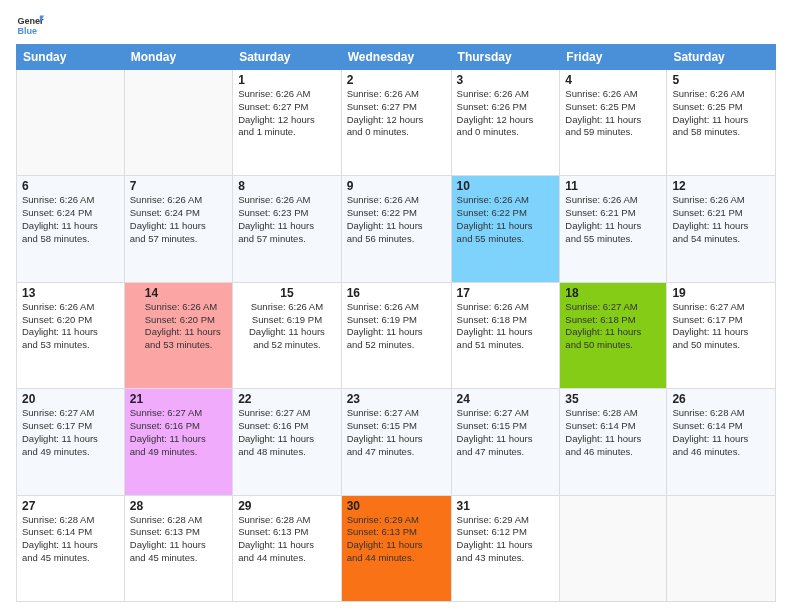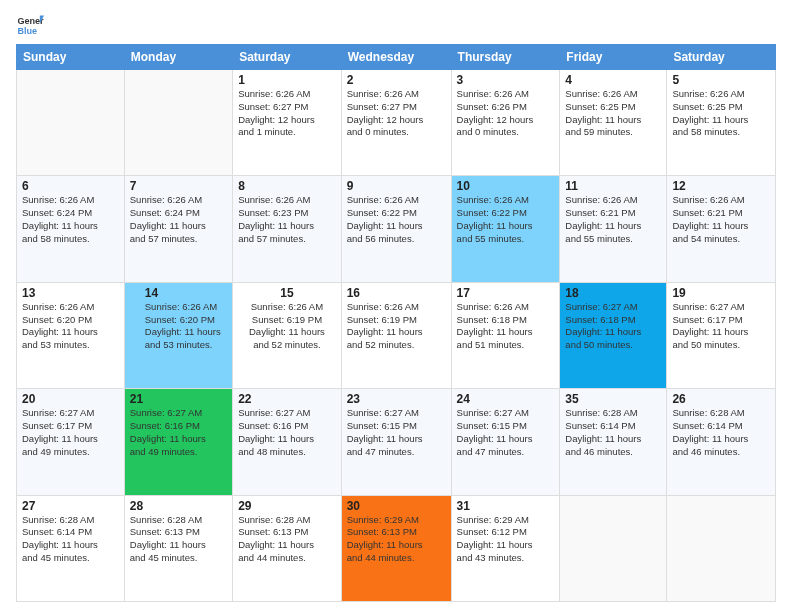--- a/index.html
+++ b/index.html
@@ -211,21 +211,21 @@
           </td>
         </tr>
         <tr>
           <td style="background: rgb(255, 255, 255);">
             <span class="day-number">13</span>
             <div class="day-info" style="white-space: pre-line;">Sunrise: 6:26 AM
 Sunset: 6:20 PM
 Daylight: 11 hours
 and 53 minutes.</div>
           </td>
-          <td style="background: #7dd3fc; padding-left: 20px;">
+          <td style="background: #fca5a5; padding-left: 20px;">
             <span class="day-number">14</span>
             <div class="day-info" style="white-space: pre-line;">Sunrise: 6:26 AM
 Sunset: 6:20 PM
 Daylight: 11 hours
 and 53 minutes.</div>
           </td>
           <td style="background: rgb(255, 255, 255); text-align: center;">
             <span class="day-number">15</span>
             <div class="day-info" style="white-space: pre-line;">Sunrise: 6:26 AM
 Sunset: 6:19 PM
@@ -239,21 +239,21 @@
 Daylight: 11 hours
 and 52 minutes.</div>
           </td>
           <td style="background: rgb(255, 255, 255);">
             <span class="day-number">17</span>
             <div class="day-info" style="white-space: pre-line;">Sunrise: 6:26 AM
 Sunset: 6:18 PM
 Daylight: 11 hours
 and 51 minutes.</div>
           </td>
-          <td style="background: #0ea5e9; margin-top: 36px;">
+          <td style="background: #84cc16; margin-top: 36px;">
             <span class="day-number">18</span>
             <div class="day-info" style="white-space: pre-line;">Sunrise: 6:27 AM
 Sunset: 6:18 PM
 Daylight: 11 hours
 and 50 minutes.</div>
           </td>
           <td style="background: rgb(255, 255, 255);">
             <span class="day-number">19</span>
             <div class="day-info" style="white-space: pre-line;">Sunrise: 6:27 AM
 Sunset: 6:17 PM
@@ -262,21 +262,21 @@
           </td>
         </tr>
         <tr>
           <td style="background: rgb(245, 248, 252);">
             <span class="day-number">20</span>
             <div class="day-info" style="white-space: pre-line;">Sunrise: 6:27 AM
 Sunset: 6:17 PM
 Daylight: 11 hours
 and 49 minutes.</div>
           </td>
-          <td style="background: #22c55e;">
+          <td style="background: #f0abfc;">
             <span class="day-number">21</span>
             <div class="day-info" style="white-space: pre-line;">Sunrise: 6:27 AM
 Sunset: 6:16 PM
 Daylight: 11 hours
 and 49 minutes.</div>
           </td>
           <td style="background: rgb(245, 248, 252);">
             <span class="day-number">22</span>
             <div class="day-info" style="white-space: pre-line;">Sunrise: 6:27 AM
 Sunset: 6:16 PM

